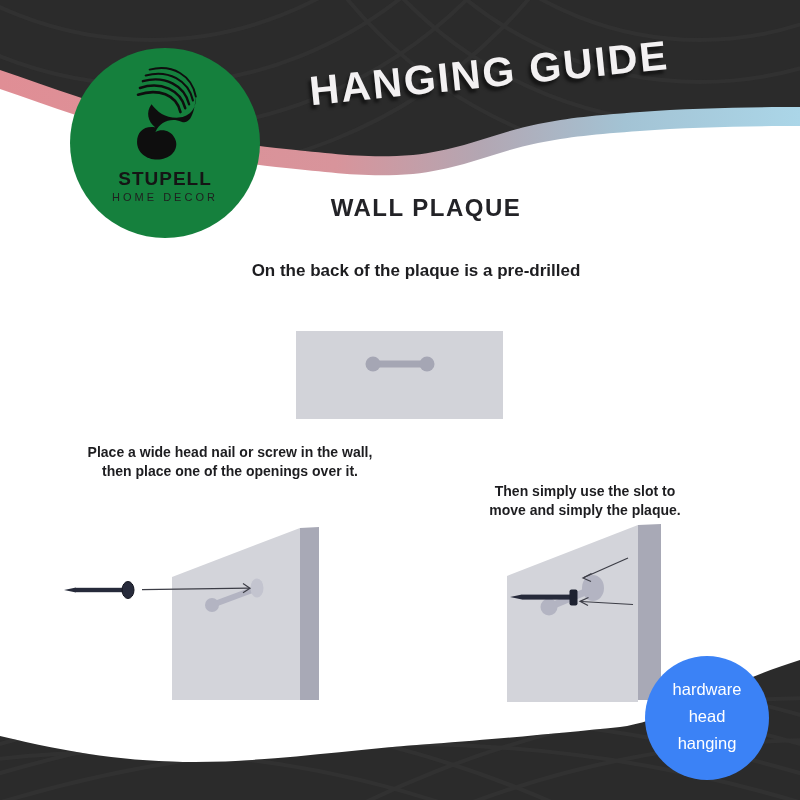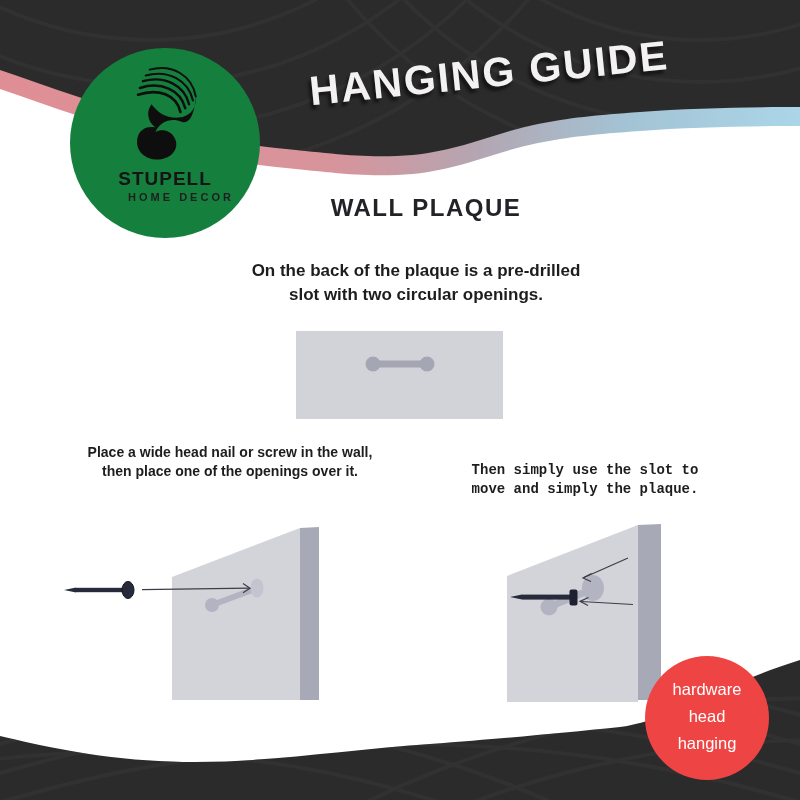--- a/index.html
+++ b/index.html
@@ -24,52 +24,52 @@
   .logo-circle {
     left:70px; top:48px; width:190px; height:190px; border-radius:50%;
     background:#15803d;
   }
   .logo-swirl { position:absolute; left:46px; top:12px; width:98px; height:106px; }
   .brand-name {
     position:absolute; left:0; top:120px; width:100%; text-align:center;
     font-size:19px; font-weight:700; letter-spacing:1px; color:#151515;
   }
   .brand-tagline {
-    position:absolute; left:16px; top:143px; width:100%; text-align:center;
-    font-size:11px; font-weight:700; letter-spacing:3px; color:#1f1f1f;
+    position:absolute; left:0; top:143px; width:100%; text-align:center;
+    font-size:11px; font-weight:400; letter-spacing:3px; color:#1f1f1f;
   }
 
   
   .product-heading {
     left:0; top:194px; width:800px; text-align:center;
     font-size:24px; font-weight:700; letter-spacing:1.5px; color:#232327;padding-left:26px;
   }
   .intro-text {
     left:16px; top:259px; width:800px; text-align:center;
     font-size:17px; font-weight:700; line-height:24px; color:#1d1d20;
   }
   .step-text {
     text-align:center; font-size:14px; font-weight:700; line-height:19px; color:#1d1d20;
   }
   .step-left  { left:70px;  top:443px; width:320px; }
-  .step-right { left:435px; top:461px; width:300px;font-family:Liberation Mono, monospace; }
+  .step-right { left:435px; top:482px; width:300px; }
 
   
   .slot-rect { left:296px; top:331px; width:207px; height:88px; background:#d2d3d9; }
   .slot-rect svg { position:absolute; left:0; top:0; }
 
   
   .diag-left  { left:60px;  top:515px; }
   .diag-right { left:470px; top:518px; }
 
   
   .bottom-wave { left:0; top:640px; }
   .badge {
     left:645px; top:656px; width:124px; height:124px; border-radius:50%;
-    background:#ef4444; color:#ffffff; text-align:center;
+    background:#3b82f6; color:#ffffff; text-align:center;
     font-size:16.5px; font-weight:500; line-height:27px;
     padding-top:20px; box-sizing:border-box;
   }
 </style>
 </head>
 <body>
 
 <div class="stage">
 
   <svg class="abs top-banner" width="800" height="185" viewBox="0 0 800 185">
@@ -122,21 +122,20 @@
                C77,68 81,52 82,38 Z"></path>
     </svg>
     <div class="brand-name">STUPELL</div>
     <div class="brand-tagline">HOME DECOR</div>
   </div>
 
   <div class="abs product-heading">WALL PLAQUE</div>
 
   <div class="abs intro-text">
     <span>On the back of the plaque is a pre-drilled</span><br>
-    <span>slot with two circular openings.</span>
   </div>
 
   <div class="abs slot-rect">
     <svg width="207" height="88" viewBox="0 0 207 88">
       <line x1="77" y1="33" x2="131" y2="33" stroke="#a5a6b4" stroke-width="7"></line>
       <circle cx="77" cy="33" r="7.5" fill="#a5a6b4"></circle>
       <circle cx="131" cy="33" r="7.5" fill="#a5a6b4"></circle>
     </svg>
   </div>
 

